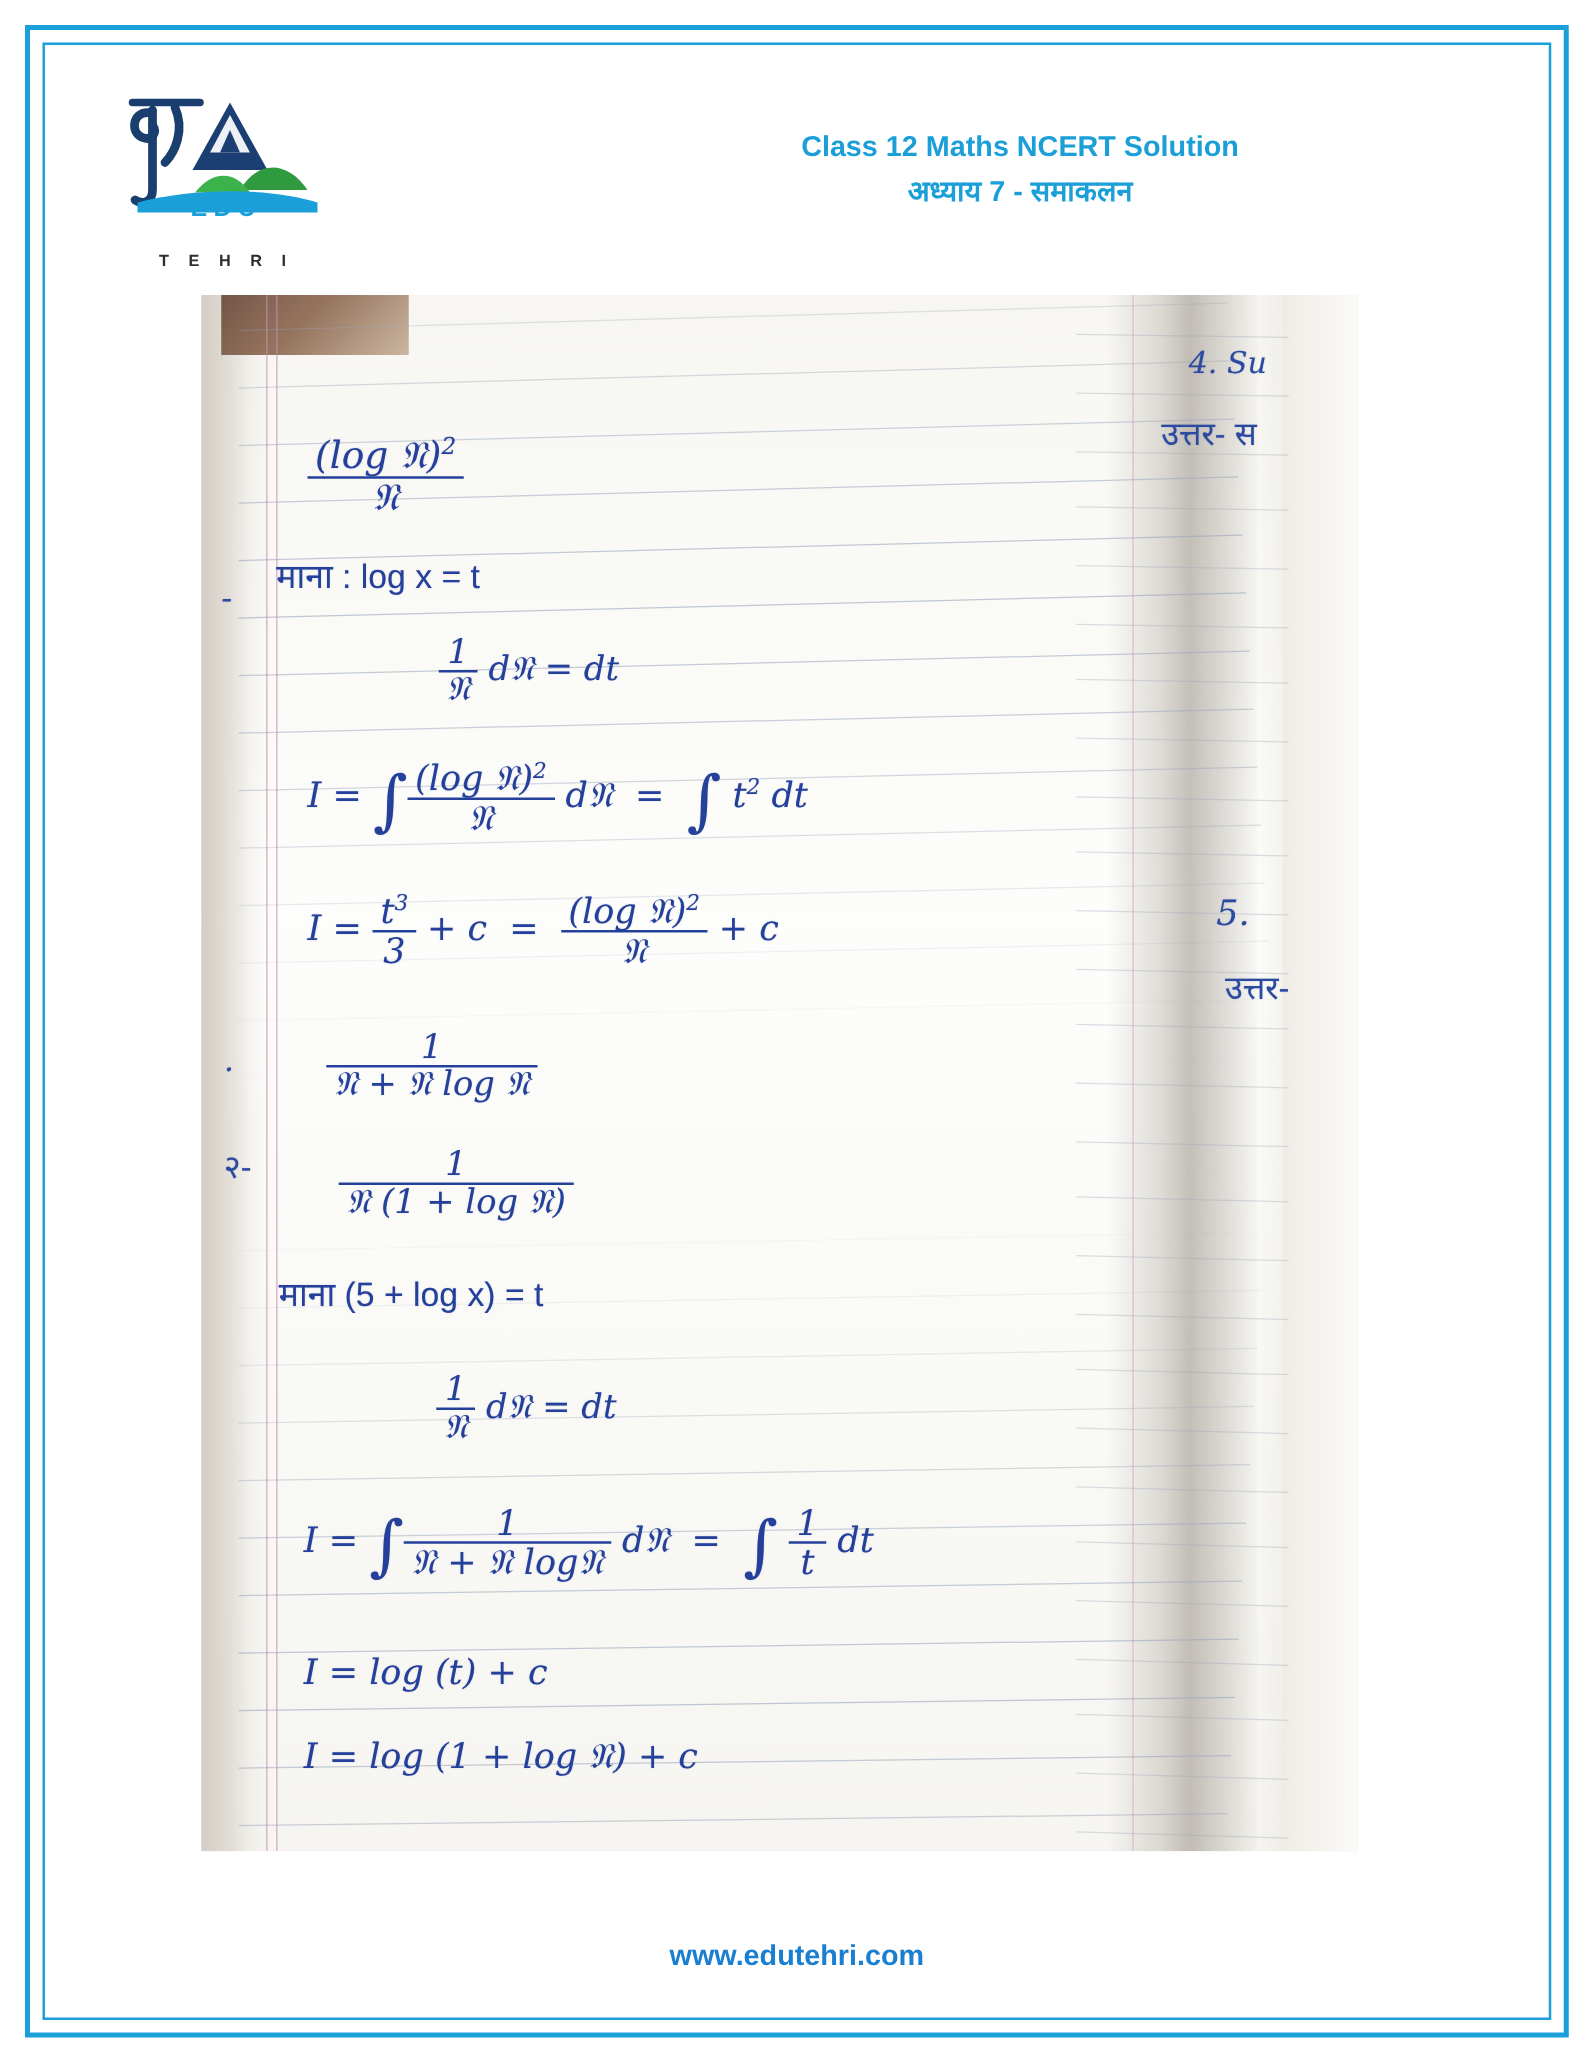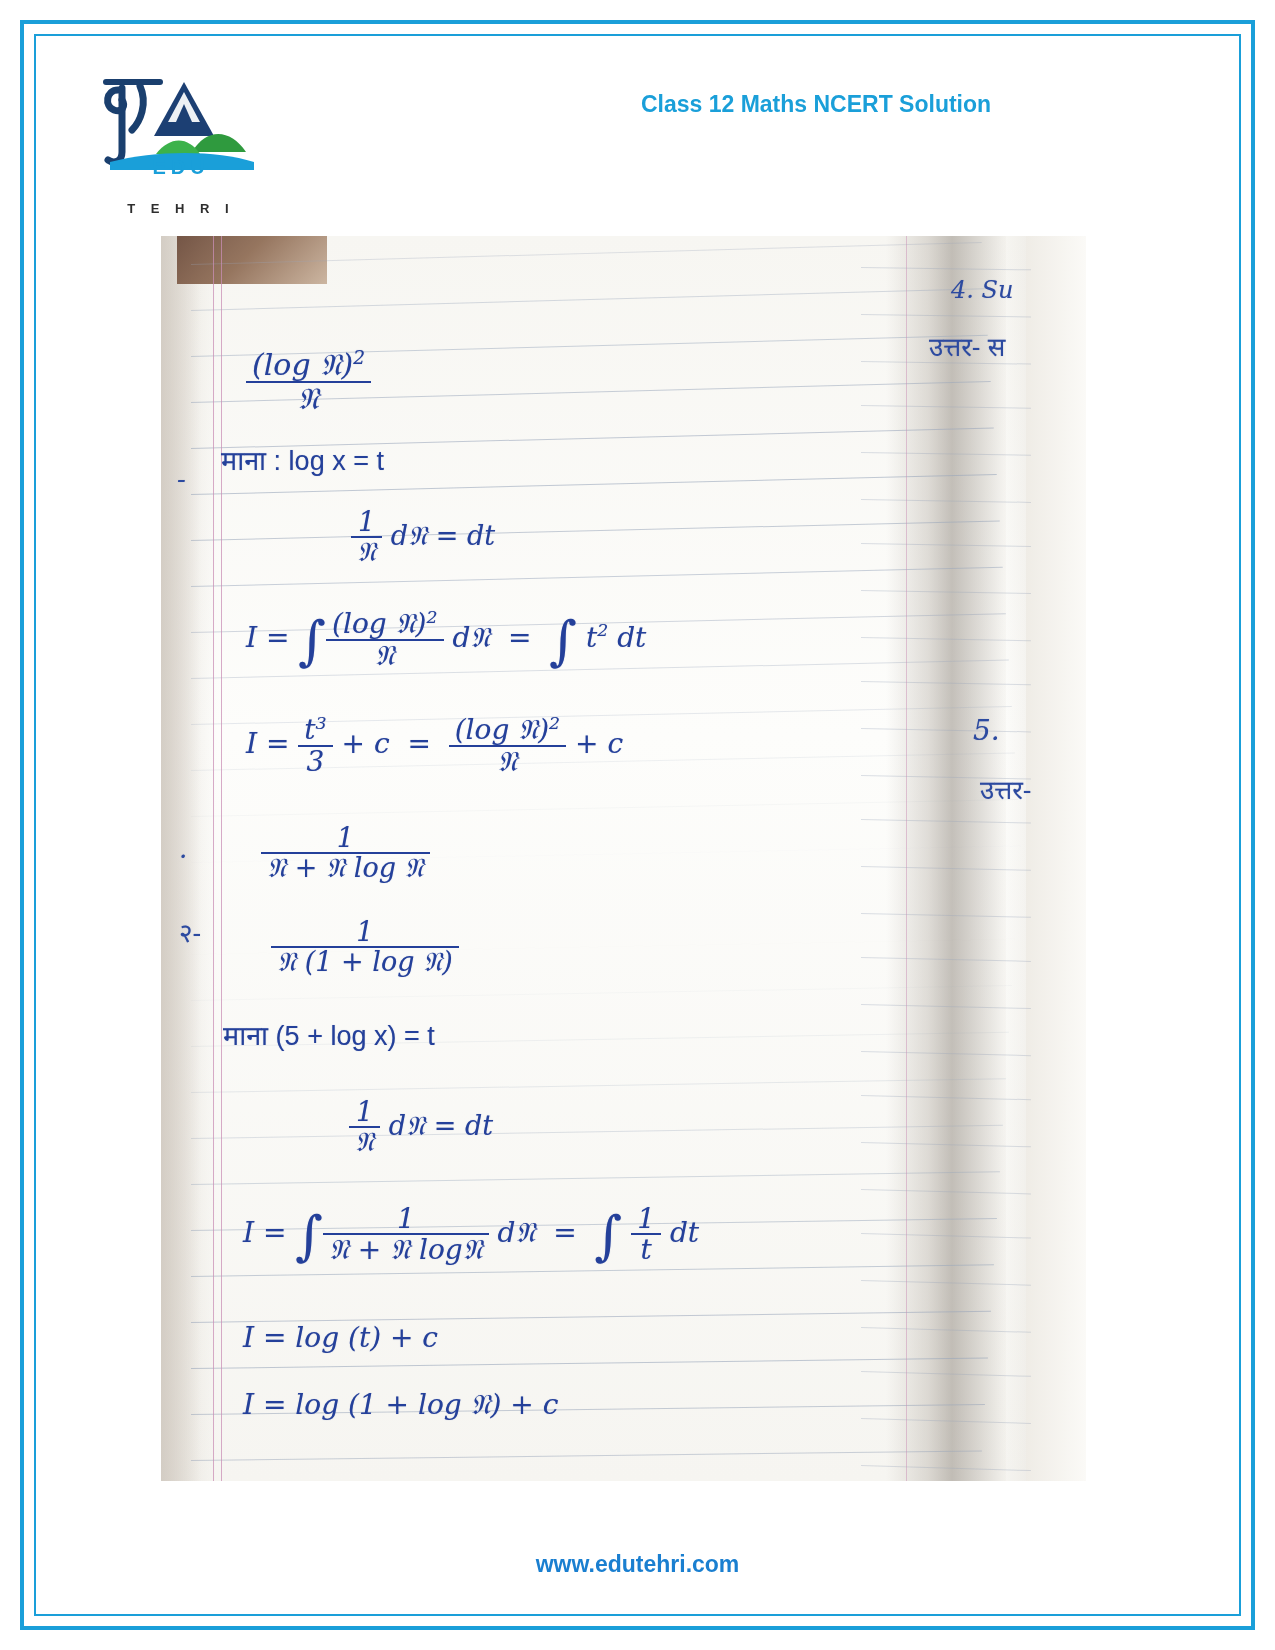--- a/index.html
+++ b/index.html
@@ -81,21 +81,21 @@
     font-size: 13px;
     font-weight: bold;
     letter-spacing: 6px;
     color: #2e2e2e;
     line-height: 1;
   }
 
   .header-title {
     position: absolute;
     left: 430px;
-    top: 55px;
+    top: 68px;
     width: 700px;
     text-align: center;
     font-size: 23px;
     font-weight: bold;
     color: #1a9fd9;
   }
   .header-subtitle {
     position: absolute;
     left: 430px;
     top: 100px;
@@ -254,20 +254,21 @@
           <path d="M96,86 C110,62 134,62 150,86 Z" fill="#2f9a3e"></path>
           <path d="M60,88 C74,70 92,70 104,88 Z" fill="#3cb24b"></path>
 
           <path d="M14,96 C60,84 120,84 158,96 L158,104 L14,104 Z" fill="#1a9fd9"></path>
         </svg>
         <div class="logo-edu">EDU</div>
         <div class="logo-tehri">T E H R I</div>
       </div>
 
       <div class="header-title">Class 12 Maths NCERT Solution</div>
+      <div class="header-subtitle">अध्याय  7  -  समाकलन</div>
     </div>
 
     <div class="scan">
       <div class="scan-paper"></div>
       <div class="scan-corner2"></div>
       <div class="scan-corner"></div>
       <div class="spine"></div>
       <div class="facing-page"></div>
 
       <div class="rules" id="rules">

